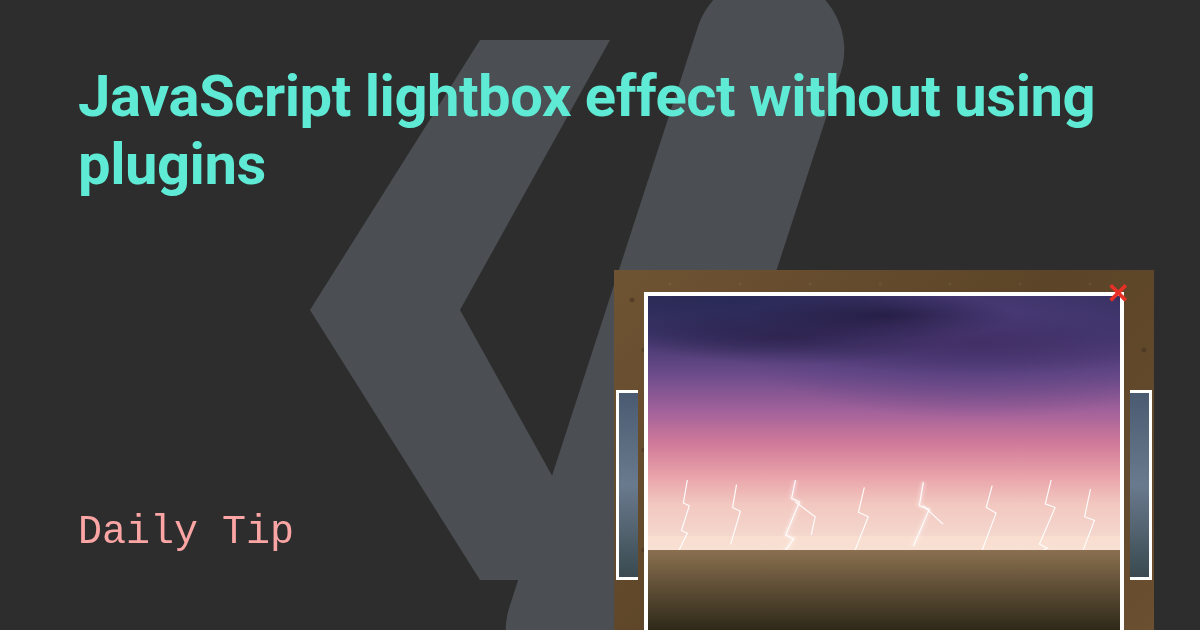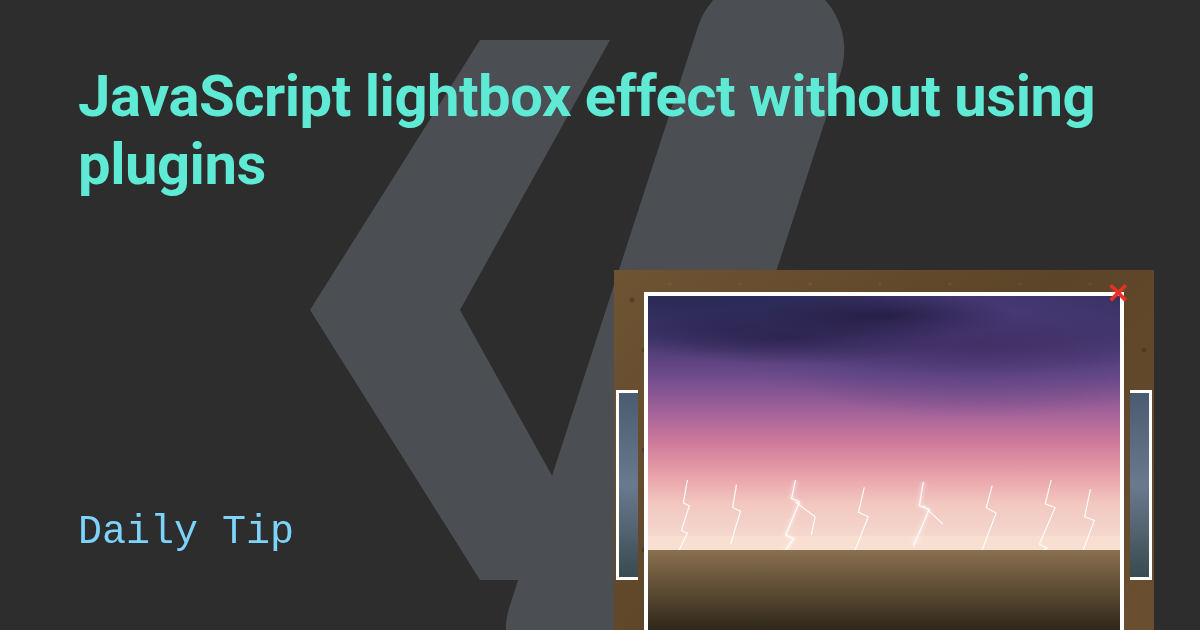--- a/index.html
+++ b/index.html
@@ -35,21 +35,21 @@
     z-index: 2;
     letter-spacing: -0.5px;
   }
   .meta {
     position: absolute;
     left: 78px;
     bottom: 70px;
     font-family: "Courier New", ui-monospace, Menlo, Consolas, monospace;
     font-size: 40px;
     line-height: 1.32;
-    color: #7dd3fc;
+    color: #fca5a5;
     z-index: 2;
     font-weight: 500;
   }
   .lightbox {
     position: absolute;
     right: 46px;
     bottom: 0;
     width: 540px;
     height: 360px;
     background: #6b5030;

